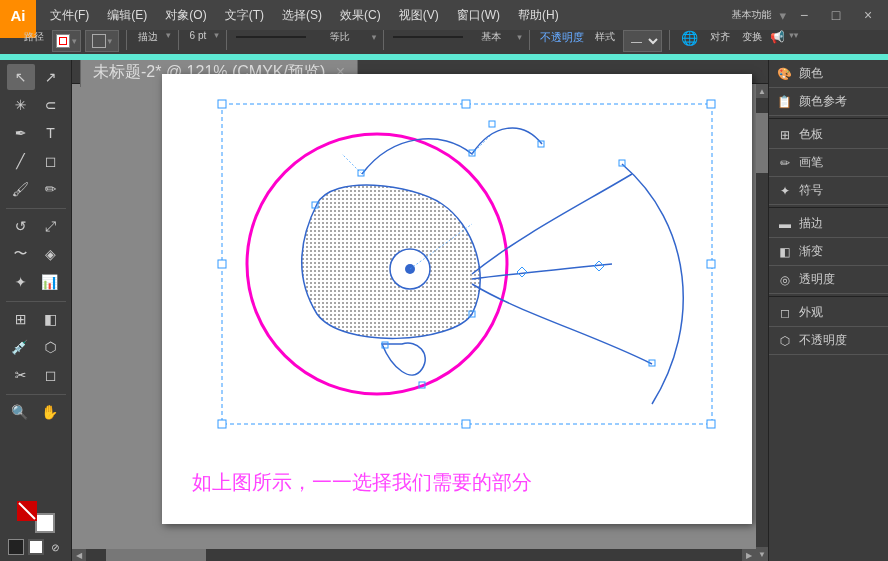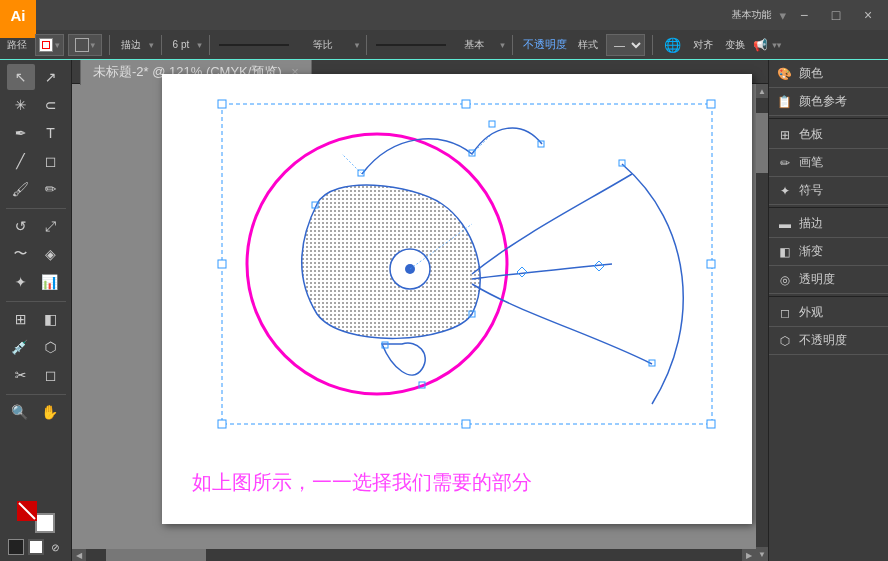--- a/index.html
+++ b/index.html
@@ -20,22 +20,22 @@
     #titlebar .menu-item {
       padding: 4px 8px; cursor: pointer; color: #ddd; font-size: 12px;
     }
     #titlebar .win-btn {
       width: 28px; height: 30px; display: flex; align-items: center; justify-content: center;
       cursor: pointer; color: #bbb; font-size: 14px;
     }
 
     
     #toolbar {
-      width: 888px; height: 30px; background: #3c3c3c; display: flex; align-items: center;
-      padding: 0 3px; gap: 4px; border-bottom: 1px solid #5eead4;
+      width: 888px; height: 30px; background: #3c3c3c; display: flex; align-items: flex-start;
+      padding: 0 20px; gap: 4px; border-bottom: 6px solid #5eead4;
     }
     .toolbar-label { color: #ccc; font-size: 10px; padding: 0 4px; }
     .toolbar-sep { width: 1px; height: 20px; background: #666; margin: 0 3px; }
     .toolbar-btn {
       height: 22px; padding: 0 6px; background: #505050; border: 1px solid #666;
       color: #ddd; font-size: 11px; cursor: pointer; display: flex; align-items: center; gap: 2px;
       white-space: nowrap;
     }
     .toolbar-select {
       height: 22px; background: #505050; border: 1px solid #666; color: #ddd;
@@ -72,21 +72,21 @@
 
     
     #canvas-area {
       flex: 1; background: #888; position: relative; overflow: hidden;
     }
     #canvas-tab {
       height: 24px; background: #3c3c3c; display: flex; align-items: center; padding: 0 8px;
       border-bottom: 1px solid #222;
     }
     .tab-item {
-      padding: 4px 12px; background: #555; color: #ddd; font-size: 13px;
+      padding: 4px 12px; background: #555; color: #ddd; font-size: 16px;
       border-top: 1px solid #888; border-left: 1px solid #666; border-right: 1px solid #666;
       cursor: pointer;
     }
     .tab-item.active { background: #888; }
     .tab-close { margin-left: 6px; color: #aaa; cursor: pointer; }
     #artboard {
       position: absolute; top: 14px; left: 90px; width: 590px; height: 450px;
       background: white; box-shadow: 2px 2px 8px rgba(0,0,0,0.5);
     }
 
@@ -110,20 +110,31 @@
     }
     .panel-title {
       color: #ccc; font-size: 12px; flex: 1;
     }
   </style>
 </head>
 <body>
 
 <div id="titlebar">
   <div class="ai-logo">Ai</div>
+  <div class="menu-bar">
+    <span class="menu-item">文件(F)</span>
+    <span class="menu-item">编辑(E)</span>
+    <span class="menu-item">对象(O)</span>
+    <span class="menu-item">文字(T)</span>
+    <span class="menu-item">选择(S)</span>
+    <span class="menu-item">效果(C)</span>
+    <span class="menu-item">视图(V)</span>
+    <span class="menu-item">窗口(W)</span>
+    <span class="menu-item">帮助(H)</span>
+  </div>
   <div style="display:flex;align-items:center;gap:4px;padding-right:6px;">
     <span class="toolbar-label">基本功能</span>
     <span style="color:#888;">▾</span>
     <div class="win-btn">
       <span>−</span>
     </div>
     <div class="win-btn">
       <span>□</span>
     </div>
     <div class="win-btn close">

